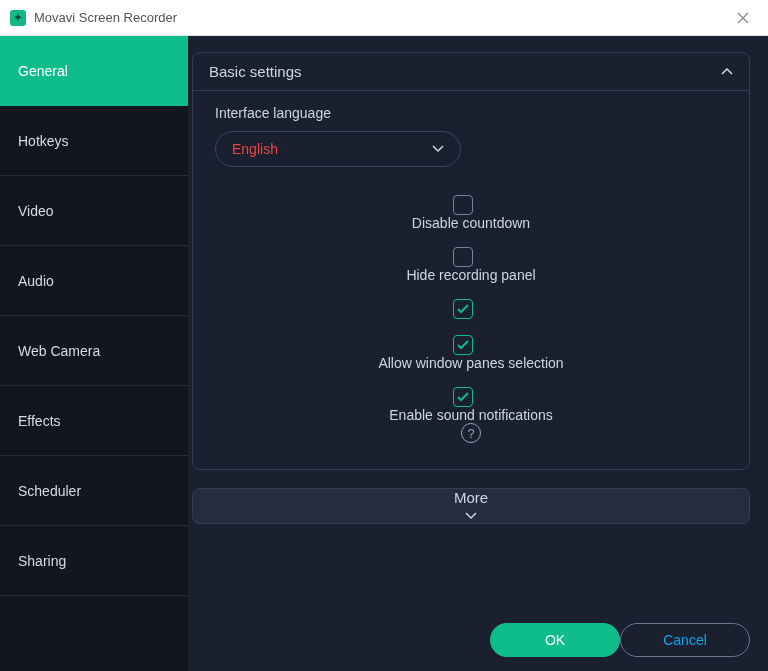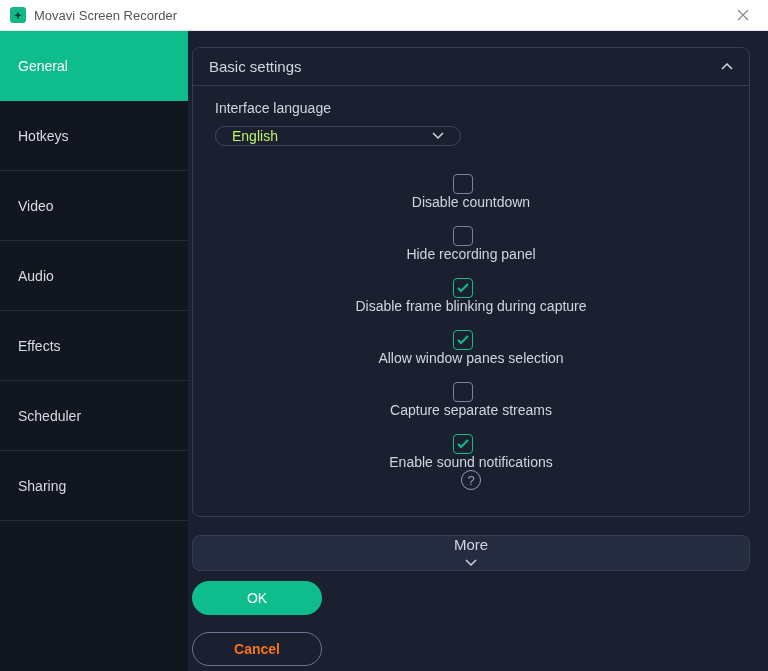--- a/index.html
+++ b/index.html
@@ -100,25 +100,25 @@
     padding: 14px 22px 18px 22px;
   }
   .field-label {
     color: #cfd5e3;
     font-size: 14px;
     margin-bottom: 10px;
     display: block;
   }
   .select {
     width: 246px;
-    height: 20px;
+    height: 36px;
     border: 1px solid #3c4663;
     border-radius: 18px;
     background: #1a2030;
-    color: #bef264;
+    color: #ef4444;
     font-size: 14px;
     display: flex;
     align-items: center;
     padding: 0 16px;
     cursor: pointer;
     margin-bottom: 20px;
   }
   .select .spacer { flex: 1; }
   .checkbox-row {
     display: flex;
@@ -167,43 +167,41 @@
     color: #cfd5e3;
     font-size: 15px;
     cursor: pointer;
     flex-direction: column;
   }
   .more-row .spacer { flex: 1; }
   .footer {
     margin-top: auto;
     display: flex;
     justify-content: flex-end;
-    gap: 17px;
+    gap: 0;
     padding-top: 10px;
-    flex-direction: column;
   }
   .btn {
     width: 130px;
     height: 34px;
     border-radius: 17px;
     display: flex;
     align-items: center;
     justify-content: center;
     font-size: 14px;
     cursor: pointer;
   }
   .btn-primary {
     background: #0fbd8c;
     color: #fff;
   }
   .btn-secondary {
     background: transparent;
     border: 1px solid #6b7490;
-    color: #f97316;
-    font-weight: bold;
+    color: #0ea5e9;
   }
   .chevron {
     font-size: 12px;
     color: #cfd5e3;
   }
 </style>
 </head>
 <body>
 
 <div class="window">
@@ -225,20 +223,23 @@
         <span>General</span>
       </div>
       <div class="sidebar-item">
         <span>Hotkeys</span>
       </div>
       <div class="sidebar-item">
         <span>Video</span>
       </div>
       <div class="sidebar-item">
         <span>Audio</span>
+      </div>
+      <div class="sidebar-item">
+        <span>Web Camera</span>
       </div>
       <div class="sidebar-item">
         <span>Effects</span>
       </div>
       <div class="sidebar-item">
         <span>Scheduler</span>
       </div>
       <div class="sidebar-item">
         <span>Sharing</span>
       </div>
@@ -278,36 +279,31 @@
             <div class="checkbox"></div>
             <span class="checkbox-label">Hide recording panel</span>
           </div>
 
           <div class="checkbox-row">
             <div class="checkbox checked">
               <svg width="12" height="10" viewBox="0 0 12 10">
                   <path d="M1 5 L4 8 L11 1" stroke="#0fbd8c" stroke-width="2" fill="none"></path>
                 </svg>
             </div>
-            <span class="checkbox-label">Disable frame blinking during capture</span>
           </div>
 
           <div class="checkbox-row">
             <div class="checkbox checked">
               <svg width="12" height="10" viewBox="0 0 12 10">
                   <path d="M1 5 L4 8 L11 1" stroke="#0fbd8c" stroke-width="2" fill="none"></path>
                 </svg>
             </div>
             <span class="checkbox-label">Allow window panes selection</span>
           </div>
 
-          <div class="checkbox-row">
-            <div class="checkbox"></div>
-            <span class="checkbox-label">Capture separate streams</span>
-          </div>
 
           <div class="checkbox-row">
             <div class="checkbox checked">
               <svg width="12" height="10" viewBox="0 0 12 10">
                   <path d="M1 5 L4 8 L11 1" stroke="#0fbd8c" stroke-width="2" fill="none"></path>
                 </svg>
             </div>
             <span class="checkbox-label">Enable sound notifications</span>
             <div class="help-icon">?</div>
           </div>

